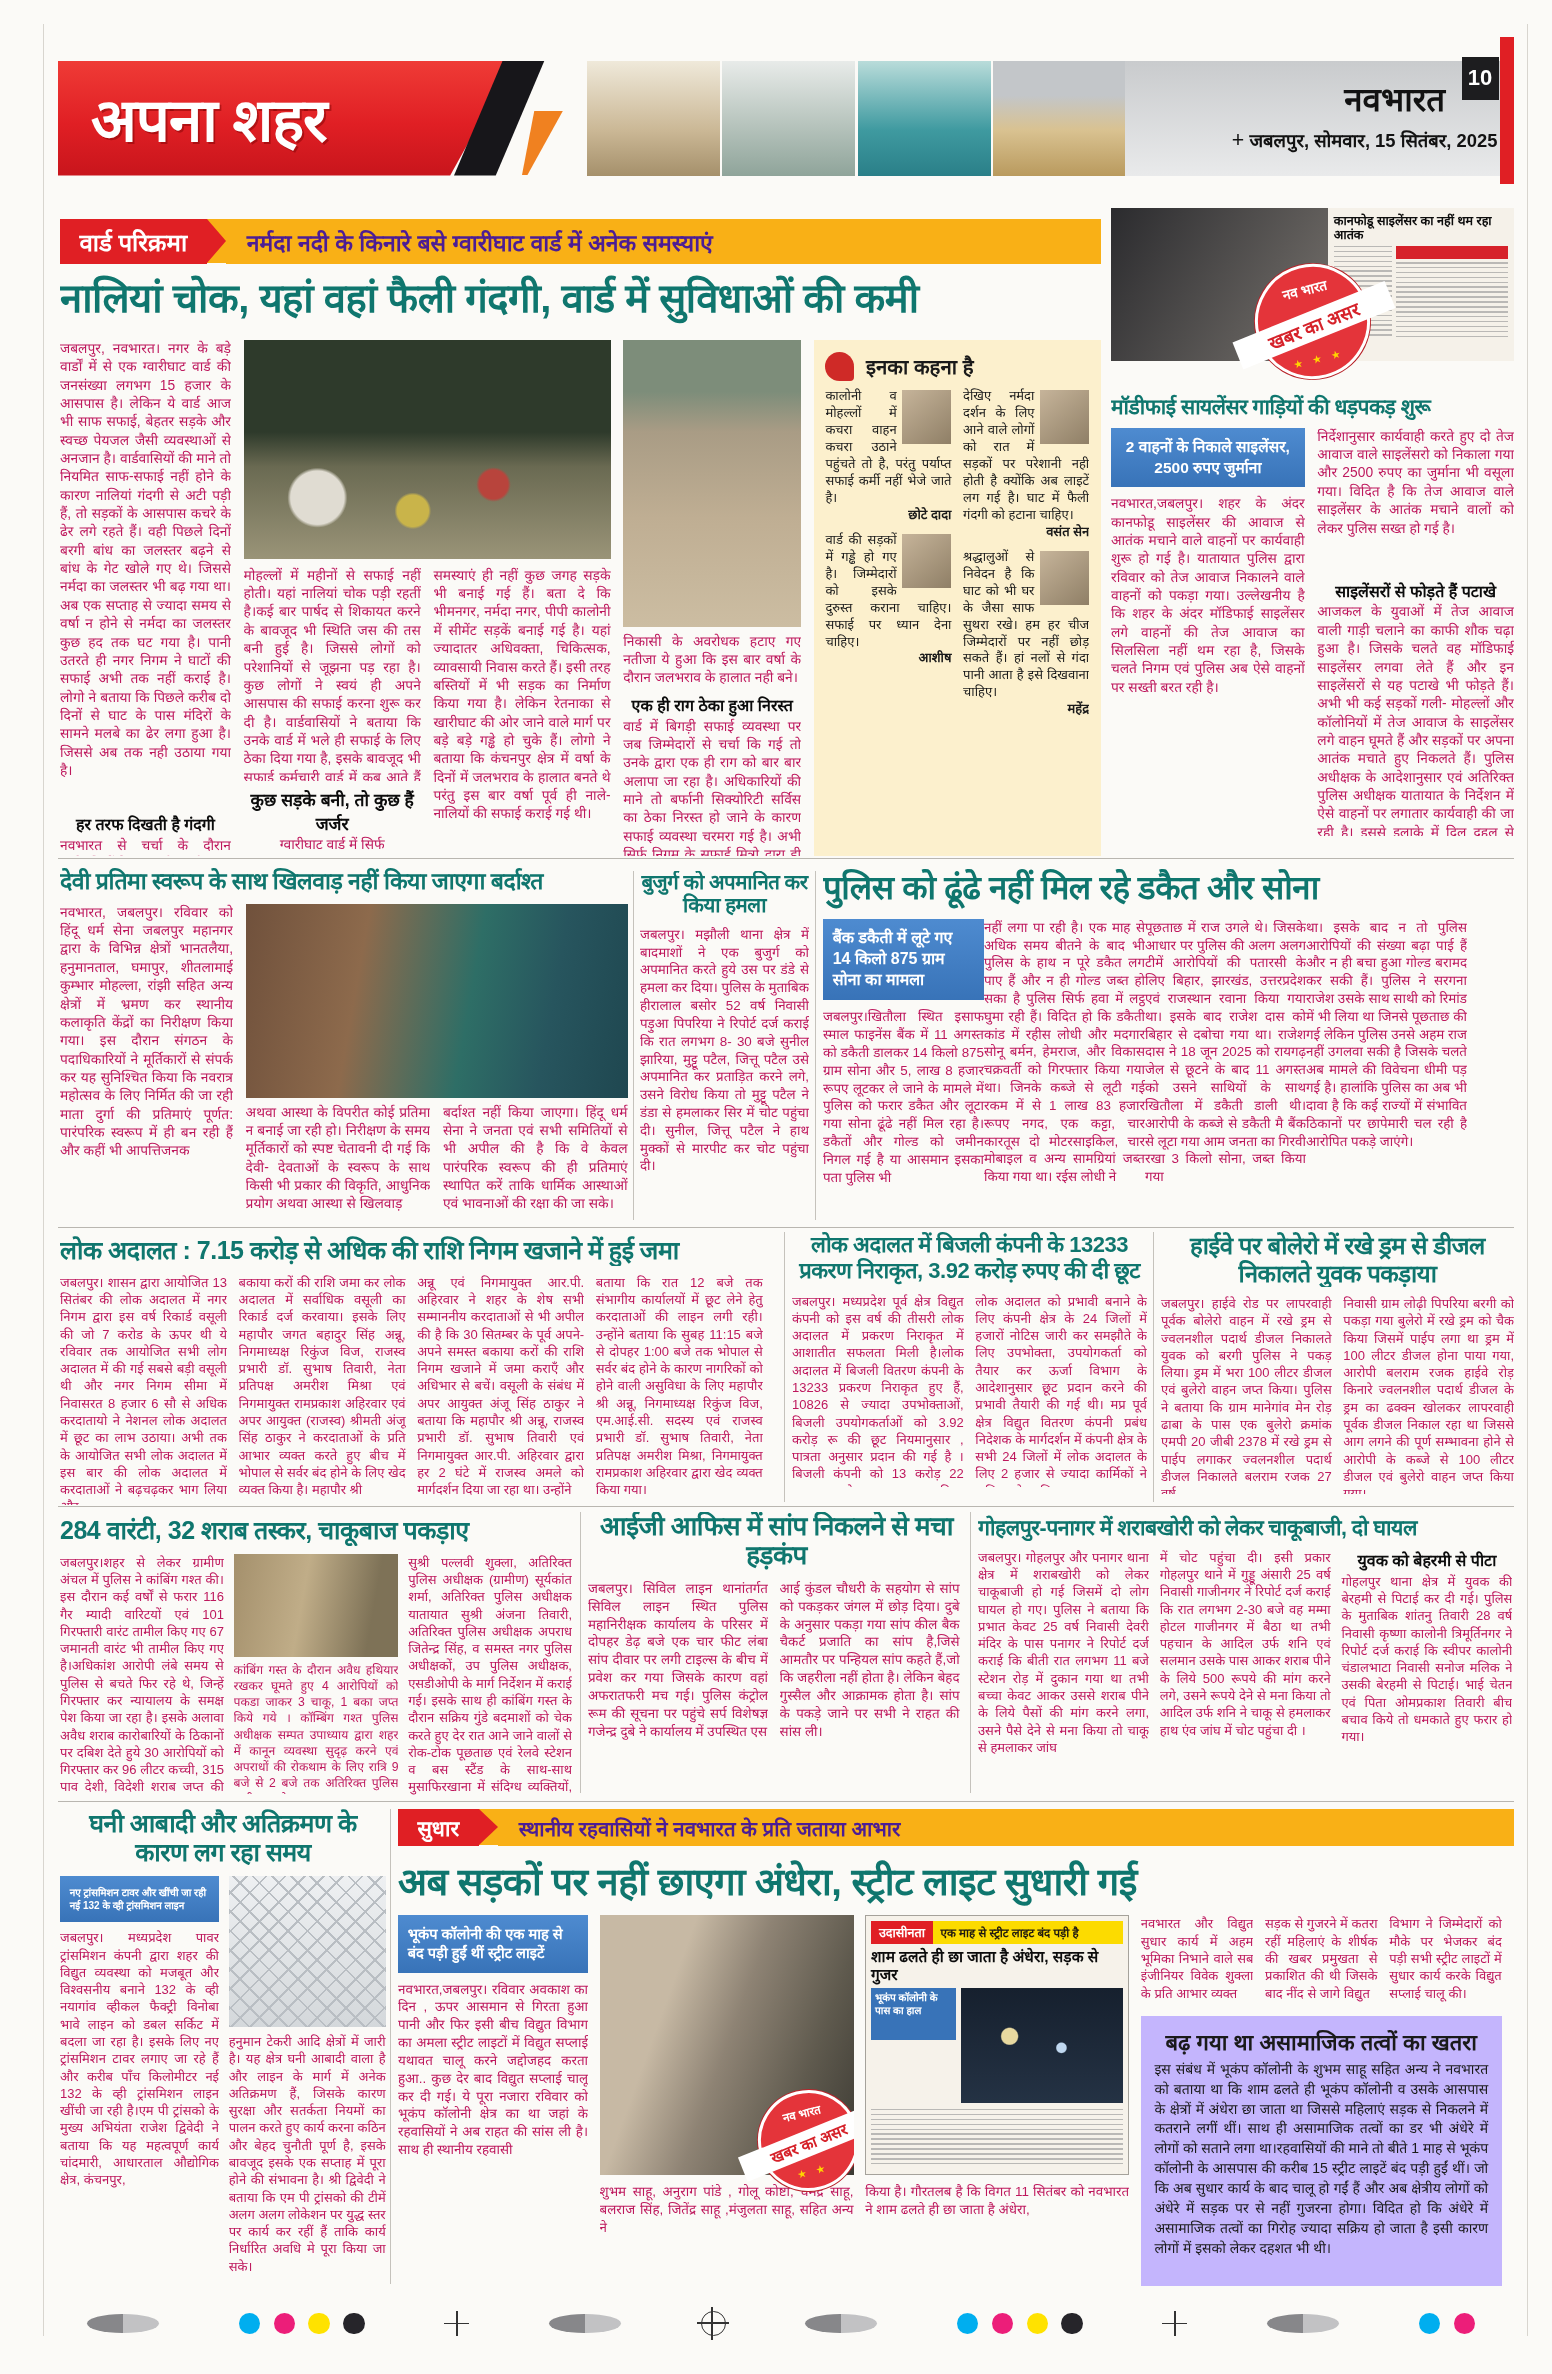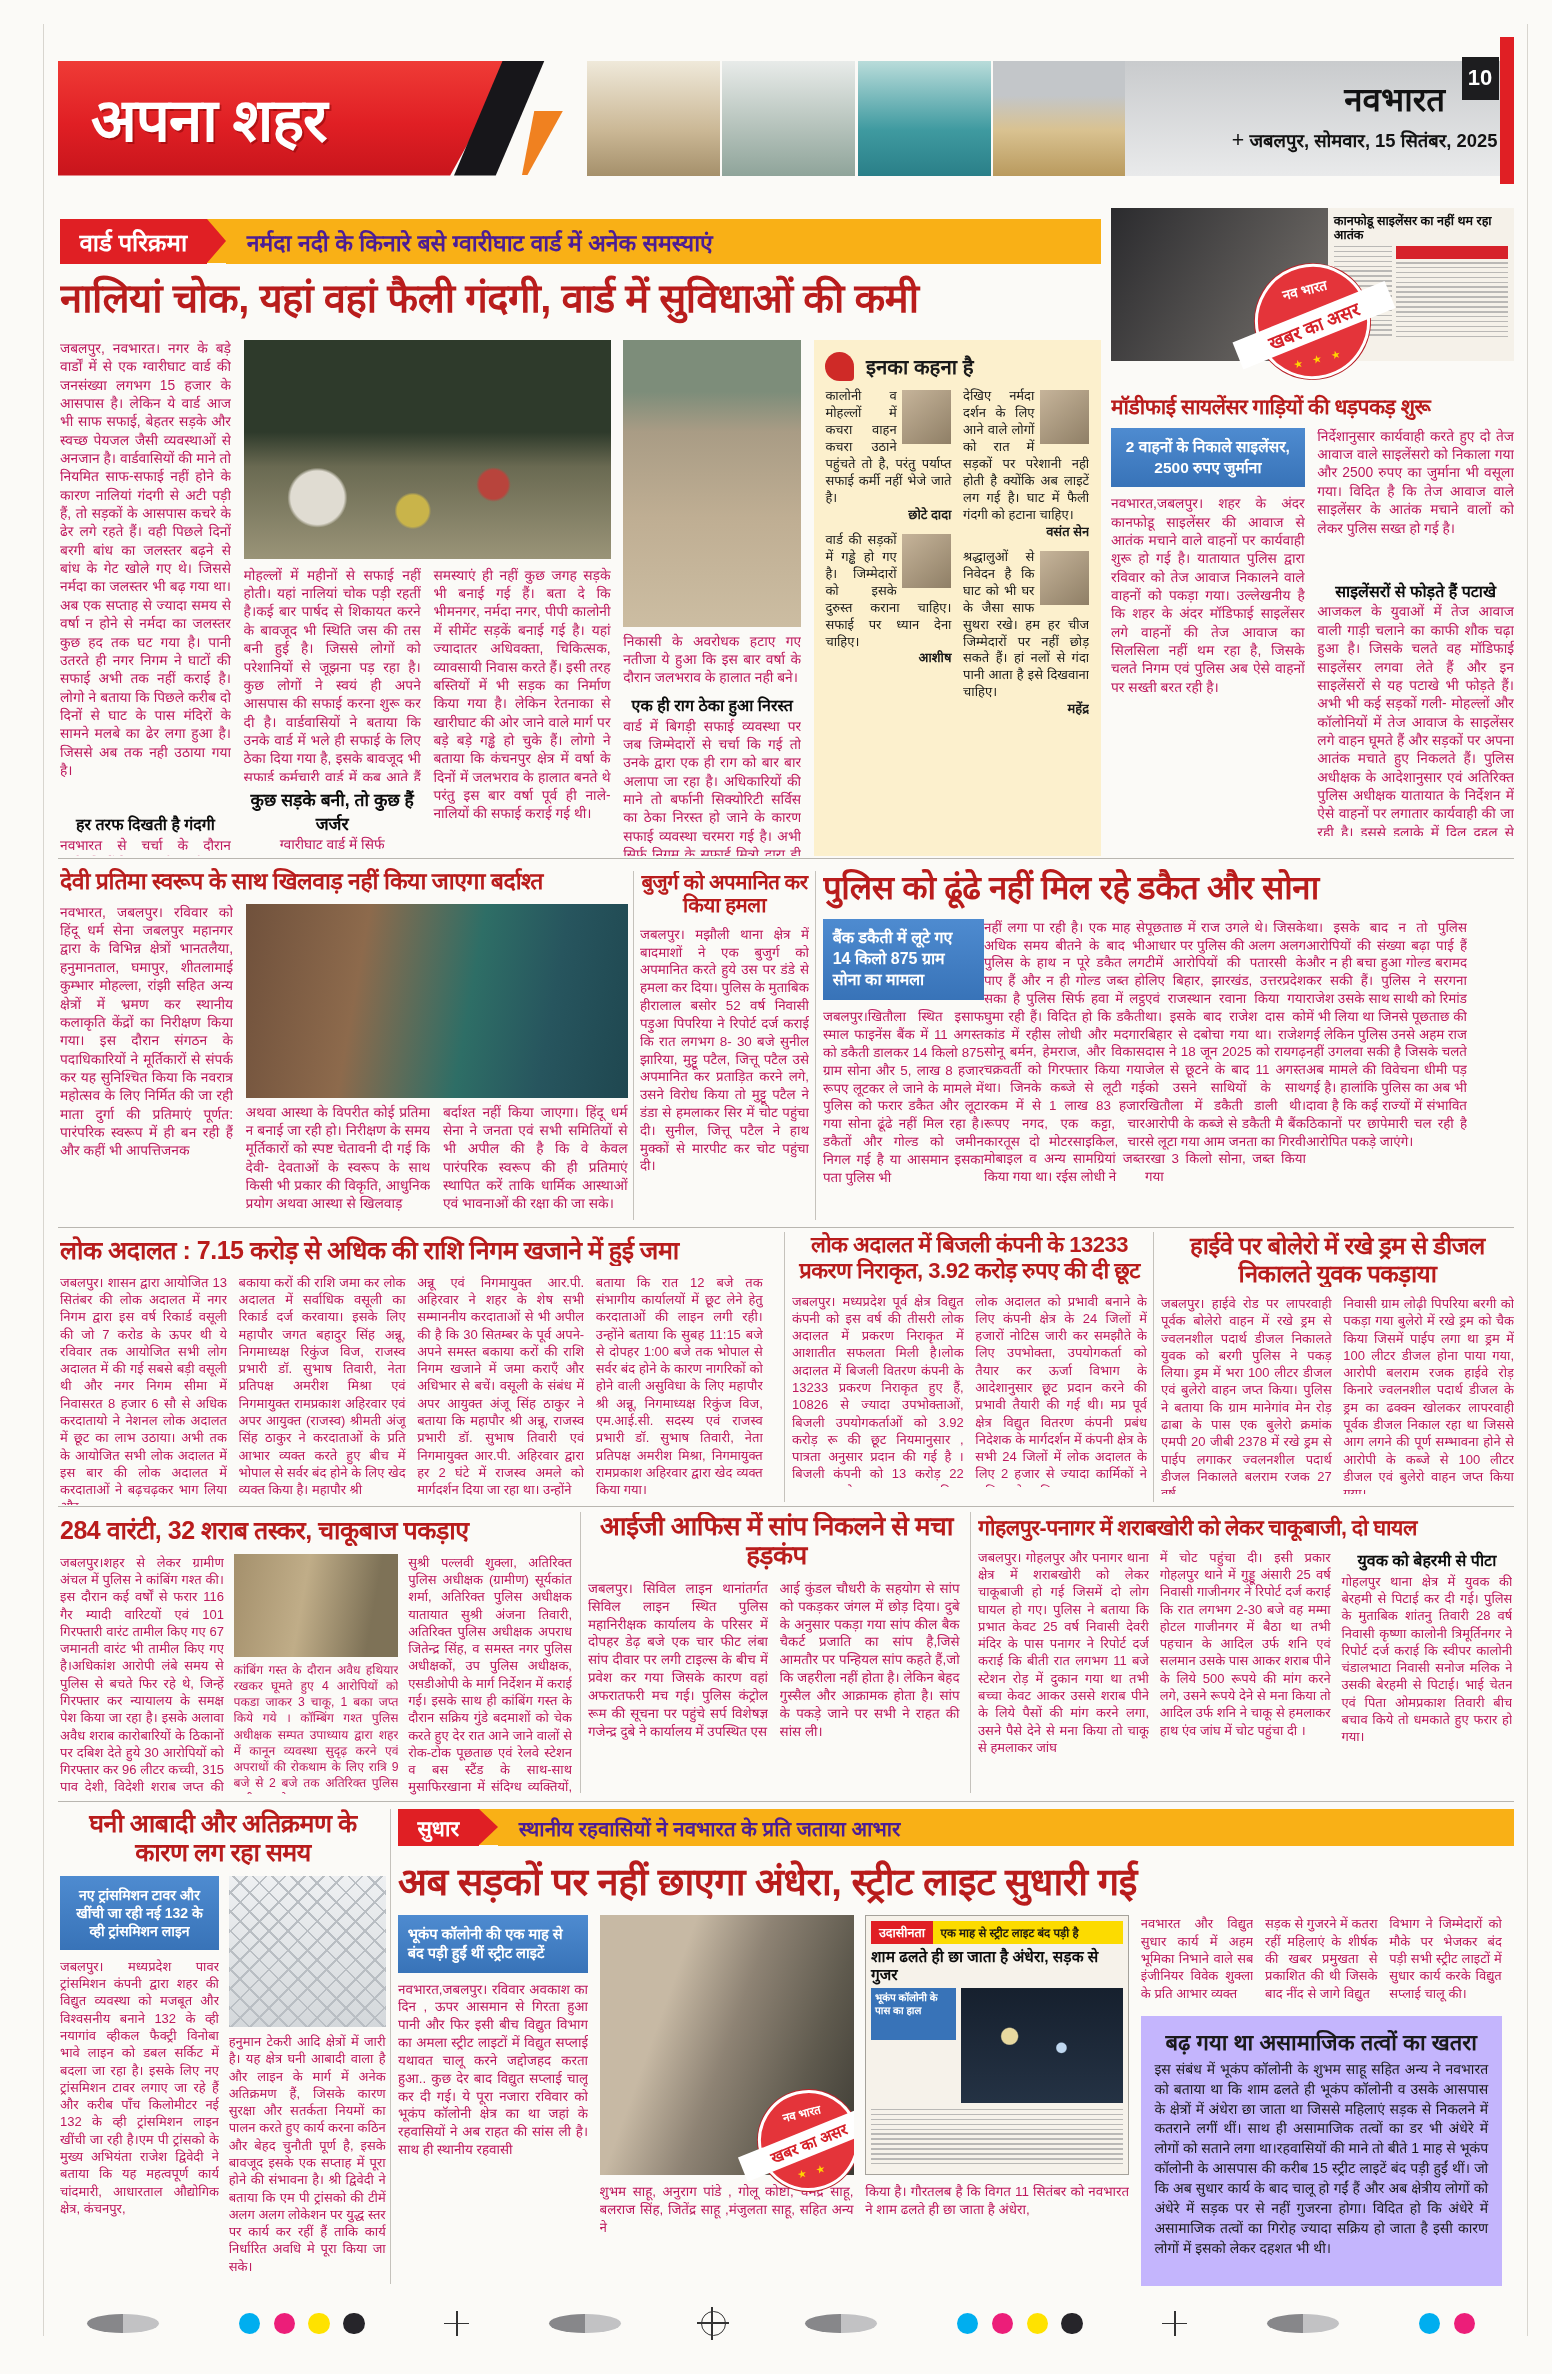--- a/index.html
+++ b/index.html
@@ -45,21 +45,21 @@
   
   .kick { display:flex; align-items:stretch; height:45px; }
   .kick-label { background:#e01f24; color:#fff; font-weight:800; font-size:24px;
     display:flex; align-items:center; padding:0 19.4px; white-space:nowrap; }
   .kick-arrow { width:0; height:0; border-top:22px solid transparent; border-bottom:22px solid transparent;
     border-left:19.4px solid #e01f24; background:#f9b016; }
   .kick-bar { flex:1; background:#f9b016; color:#4c1d95; font-weight:700; font-size:23px;
     display:flex; align-items:center; padding-left:21.3px; overflow:hidden; white-space:nowrap; }
 
   
-  .h1 { font-weight:800; color:#b91c1c; white-space:nowrap; overflow:hidden; letter-spacing:-0.5px; }
+  .h1 { font-weight:800; color:#0f766e; white-space:nowrap; overflow:hidden; letter-spacing:-0.5px; }
   .h1.wrap { white-space:normal; }
   .btxt { font-size:13.8px; line-height:1.33; text-align:justify; color:#be185d; overflow:hidden; }
   .sub { font-weight:800; text-align:center; font-size:16px; color:#0c0c0c; margin:5.8px 0 1.9px; }
   .colflex { display:flex; gap:12.6px; }
   .col { overflow:hidden; }
   .bluebox { background:linear-gradient(180deg,#4e8bd0,#3873b8); color:#fff; font-weight:800;
     text-align:center; padding:9.7px 9.7px; font-size:15.5px; line-height:1.3; }
   .photo { background-size:cover; position:relative; }
 
   .ph-garbage { background:
@@ -361,21 +361,21 @@
       </div>
     </div>
   </div>
 
   <div class="hline" style="left:58px;top:1801px;width:1456px"></div>
 
   <div class="abs" style="left:60px;top:1809px;width:326px;height:481px">
     <div class="h1 wrap" style="font-size:25px;text-align:center;line-height:1.15">घनी आबादी और अतिक्रमण के कारण लग रहा समय</div>
     <div class="colflex" style="margin-top:9.7px;height:398px;gap:9.7px">
       <div class="col" style="width:159px">
-        <div class="bluebox" style="font-size:14px;text-align:center">नए ट्रांसमिशन टावर और खींची जा रही नई 132 के व्ही ट्रांसमिशन लाइन</div>
+        <div class="bluebox" style="font-size:10px;text-align:left">नए ट्रांसमिशन टावर और खींची जा रही नई 132 के व्ही ट्रांसमिशन लाइन</div>
         <div class="btxt" style="margin-top:7.8px;font-size:13px;height:291px">जबलपुर। मध्यप्रदेश पावर ट्रांसमिशन कंपनी द्वारा शहर की विद्युत व्यवस्था को मजबूत और विश्वसनीय बनाने 132 के व्ही नयागांव व्हीकल फैक्ट्री विनोबा भावे लाइन को डबल सर्किट में बदला जा रहा है। इसके लिए नए ट्रांसमिशन टावर लगाए जा रहे हैं और करीब पाँच किलोमीटर नई 132 के व्ही ट्रांसमिशन लाइन खींची जा रही है।एम पी ट्रांसको के मुख्य अभियंता राजेश द्विवेदी ने बताया कि यह महत्वपूर्ण कार्य चांदमारी, आधारताल औद्योगिक क्षेत्र, कंचनपुर,</div>
       </div>
       <div class="col" style="width:157px">
         <div class="photo ph-tower" style="width:100%;height:151px"></div>
         <div class="btxt" style="margin-top:5.8px;font-size:13px;height:239px">हनुमान टेकरी आदि क्षेत्रों में जारी है। यह क्षेत्र घनी आबादी वाला है और लाइन के मार्ग में अनेक अतिक्रमण हैं, जिसके कारण सुरक्षा और सतर्कता नियमों का पालन करते हुए कार्य करना कठिन और बेहद चुनौती पूर्ण है, इसके बावजूद इसके एक सप्ताह में पूरा होने की संभावना है। श्री द्विवेदी ने बताया कि एम पी ट्रांसको की टीमें अलग अलग लोकेशन पर युद्ध स्तर पर कार्य कर रहीं हैं ताकि कार्य निर्धारित अवधि मे पूरा किया जा सके।</div>
       </div>
     </div>
   </div>
 
   <div class="vline" style="left:390px;top:1809px;height:475px"></div>

